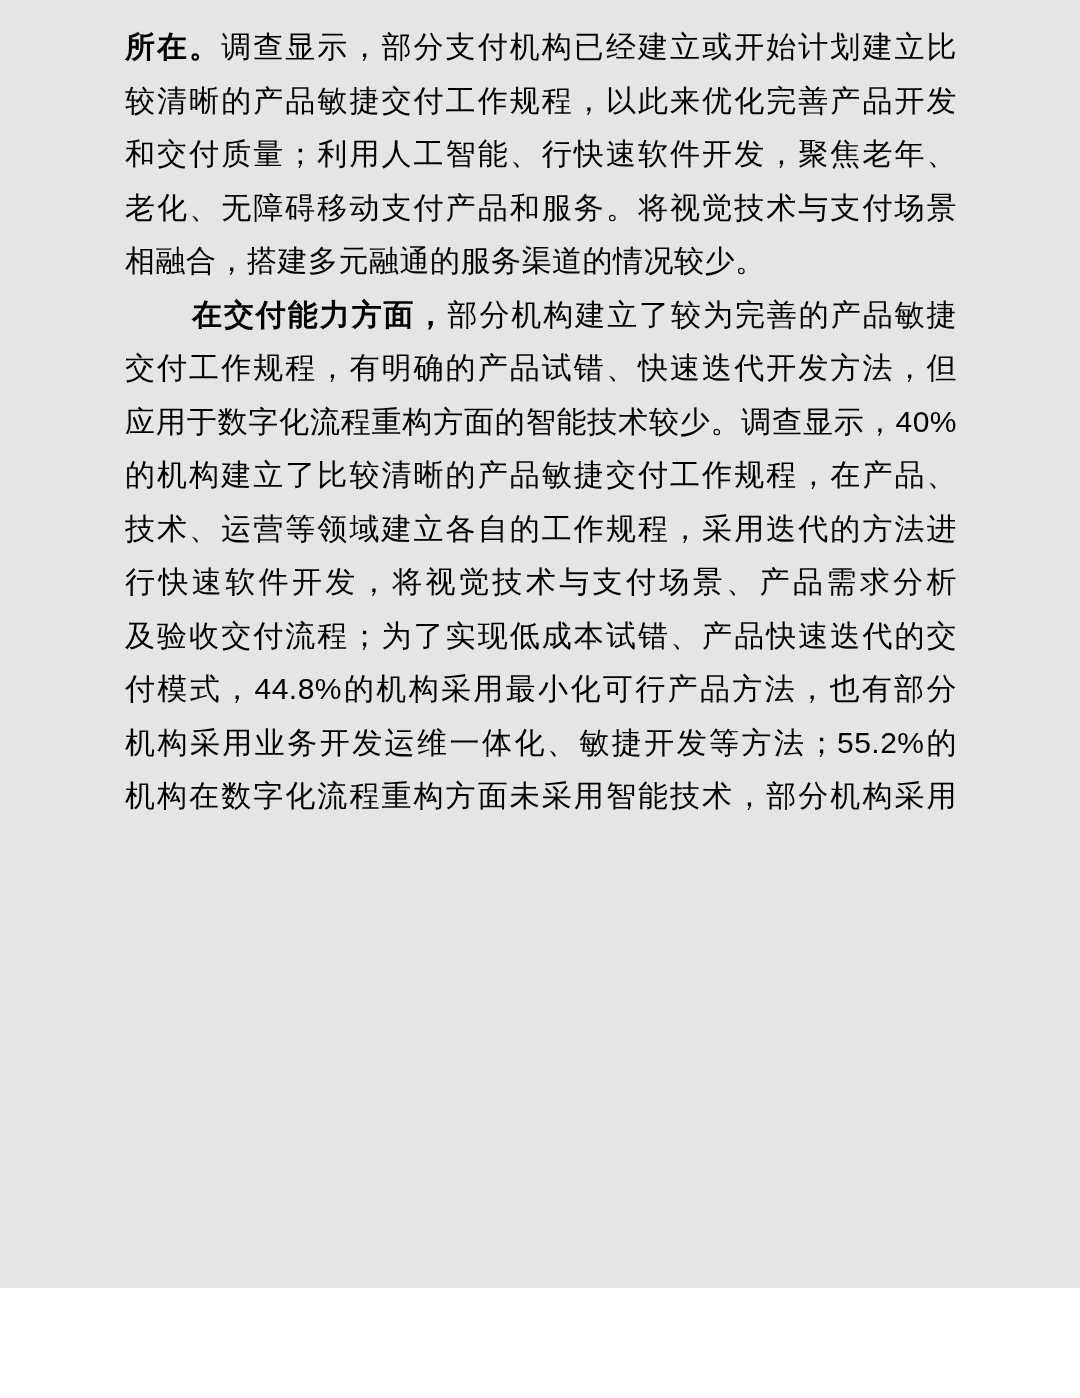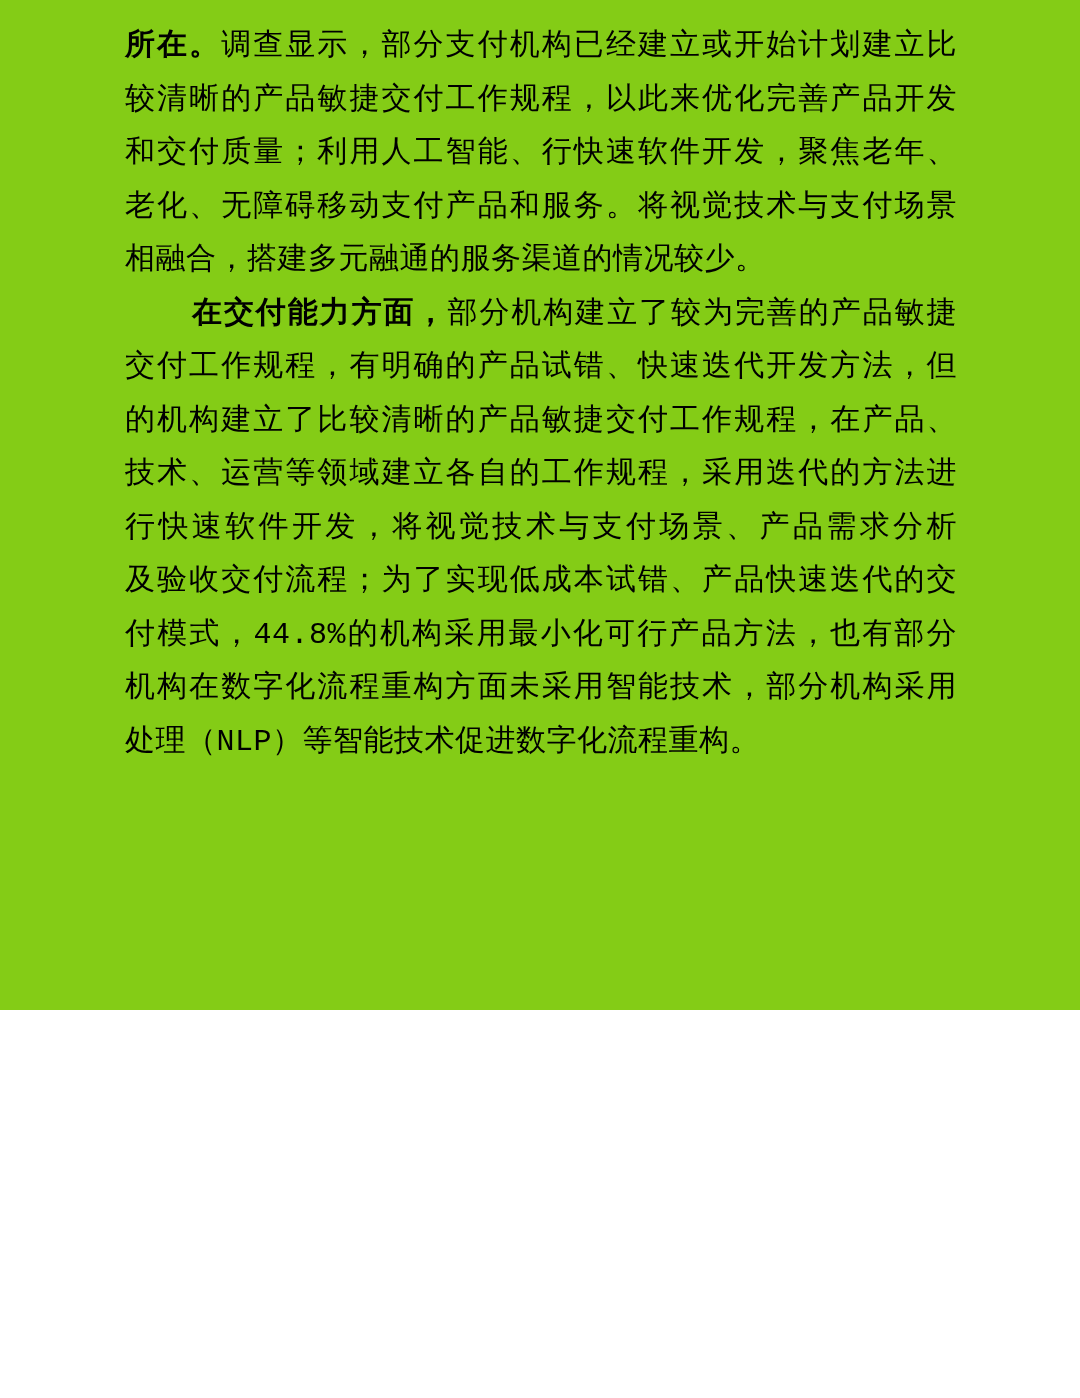--- a/index.html
+++ b/index.html
@@ -3,23 +3,23 @@
 <meta charset="utf-8">
 <style>
   html, body {
     margin: 0;
     padding: 0;
     background: #ffffff;
   }
   .page {
     position: relative;
     width: 1080px;
-    height: 1010px;
-    background: #84cc16;
-    font-family: Liberation Mono, monospace;
+    height: 1288px;
+    background: #e5e5e5;
+    font-family: Liberation Sans, sans-serif;
     color: #000000;
     overflow: hidden;
   }
   .text-block {
     position: absolute;
     left: 125px;
     top: 20px;
     width: 832px;
   }
   .line {
@@ -58,22 +58,23 @@
 
 <div class="page">
   <div class="text-block" id="doc">
       <div class="line"><span class="seg bold">所在。</span><span class="seg">调查显示，部分支付机构已经建立或开始计划建立比</span></div>
       <div class="line"><span class="seg">较清晰的产品敏捷交付工作规程，以此来优化完善产品开发</span></div>
       <div class="line"><span class="seg">和交付质量；利用人工智能、行快速软件开发，聚焦老年、</span></div>
       <div class="line"><span class="seg">老化、无障碍移动支付产品和服务。将视觉技术与支付场景</span></div>
       <div class="line end"><span class="seg">相融合，搭建多元融通的服务渠道的情况较少。</span></div>
       <div class="line indent"><span class="seg bold">在交付能力方面，</span><span class="seg">部分机构建立了较为完善的产品敏捷</span></div>
       <div class="line"><span class="seg">交付工作规程，有明确的产品试错、快速迭代开发方法，但</span></div>
+      <div class="line"><span class="seg">应用于数字化流程重构方面的智能技术较少。调查显示，40%</span></div>
       <div class="line"><span class="seg">的机构建立了比较清晰的产品敏捷交付工作规程，在产品、</span></div>
       <div class="line"><span class="seg">技术、运营等领域建立各自的工作规程，采用迭代的方法进</span></div>
       <div class="line"><span class="seg">行快速软件开发，将视觉技术与支付场景、产品需求分析</span></div>
       <div class="line"><span class="seg">及验收交付流程；为了实现低成本试错、产品快速迭代的交</span></div>
       <div class="line"><span class="seg">付模式，44.8%的机构采用最小化可行产品方法，也有部分</span></div>
+      <div class="line"><span class="seg">机构采用业务开发运维一体化、敏捷开发等方法；55.2%的</span></div>
       <div class="line"><span class="seg">机构在数字化流程重构方面未采用智能技术，部分机构采用</span></div>
-      <div class="line end"><span class="seg">处理（NLP）等智能技术促进数字化流程重构。</span></div>
     </div>
   <div class="footer">30</div>
 </div>
 
 </body></html>

